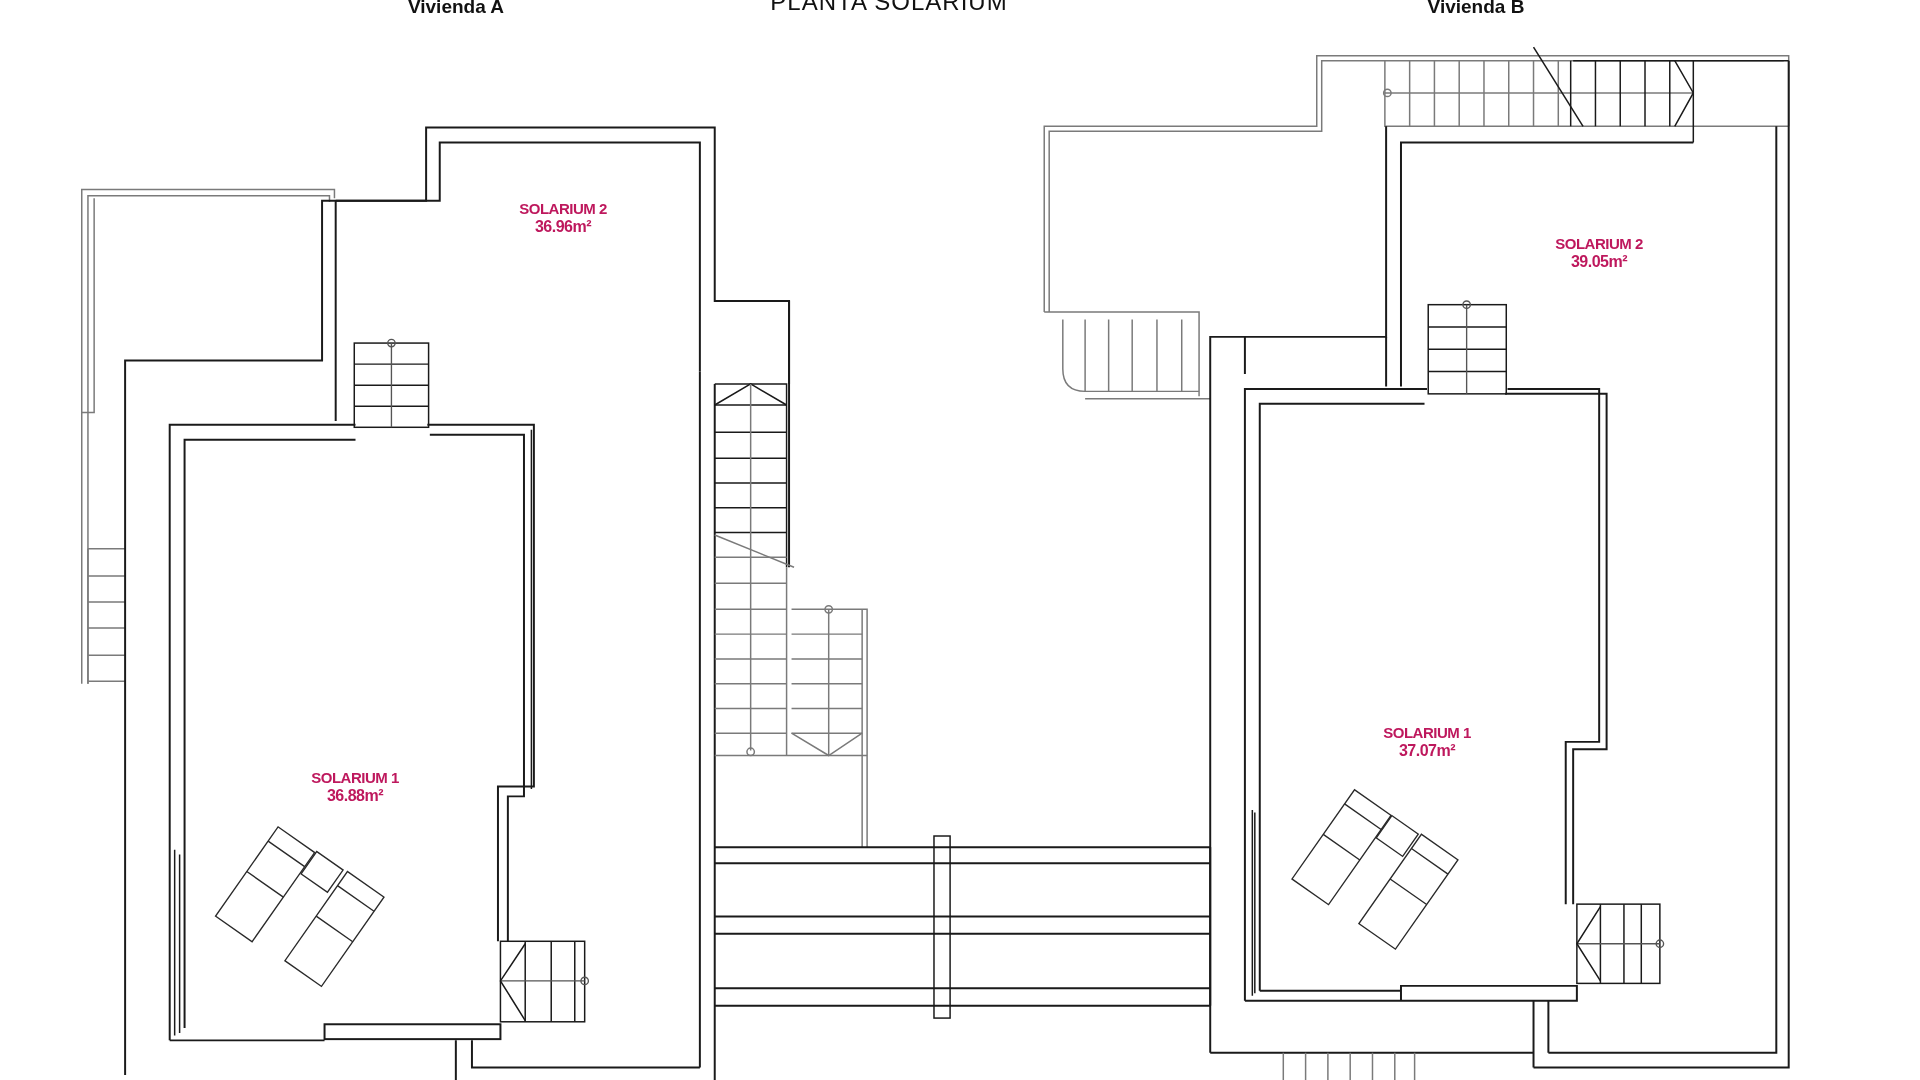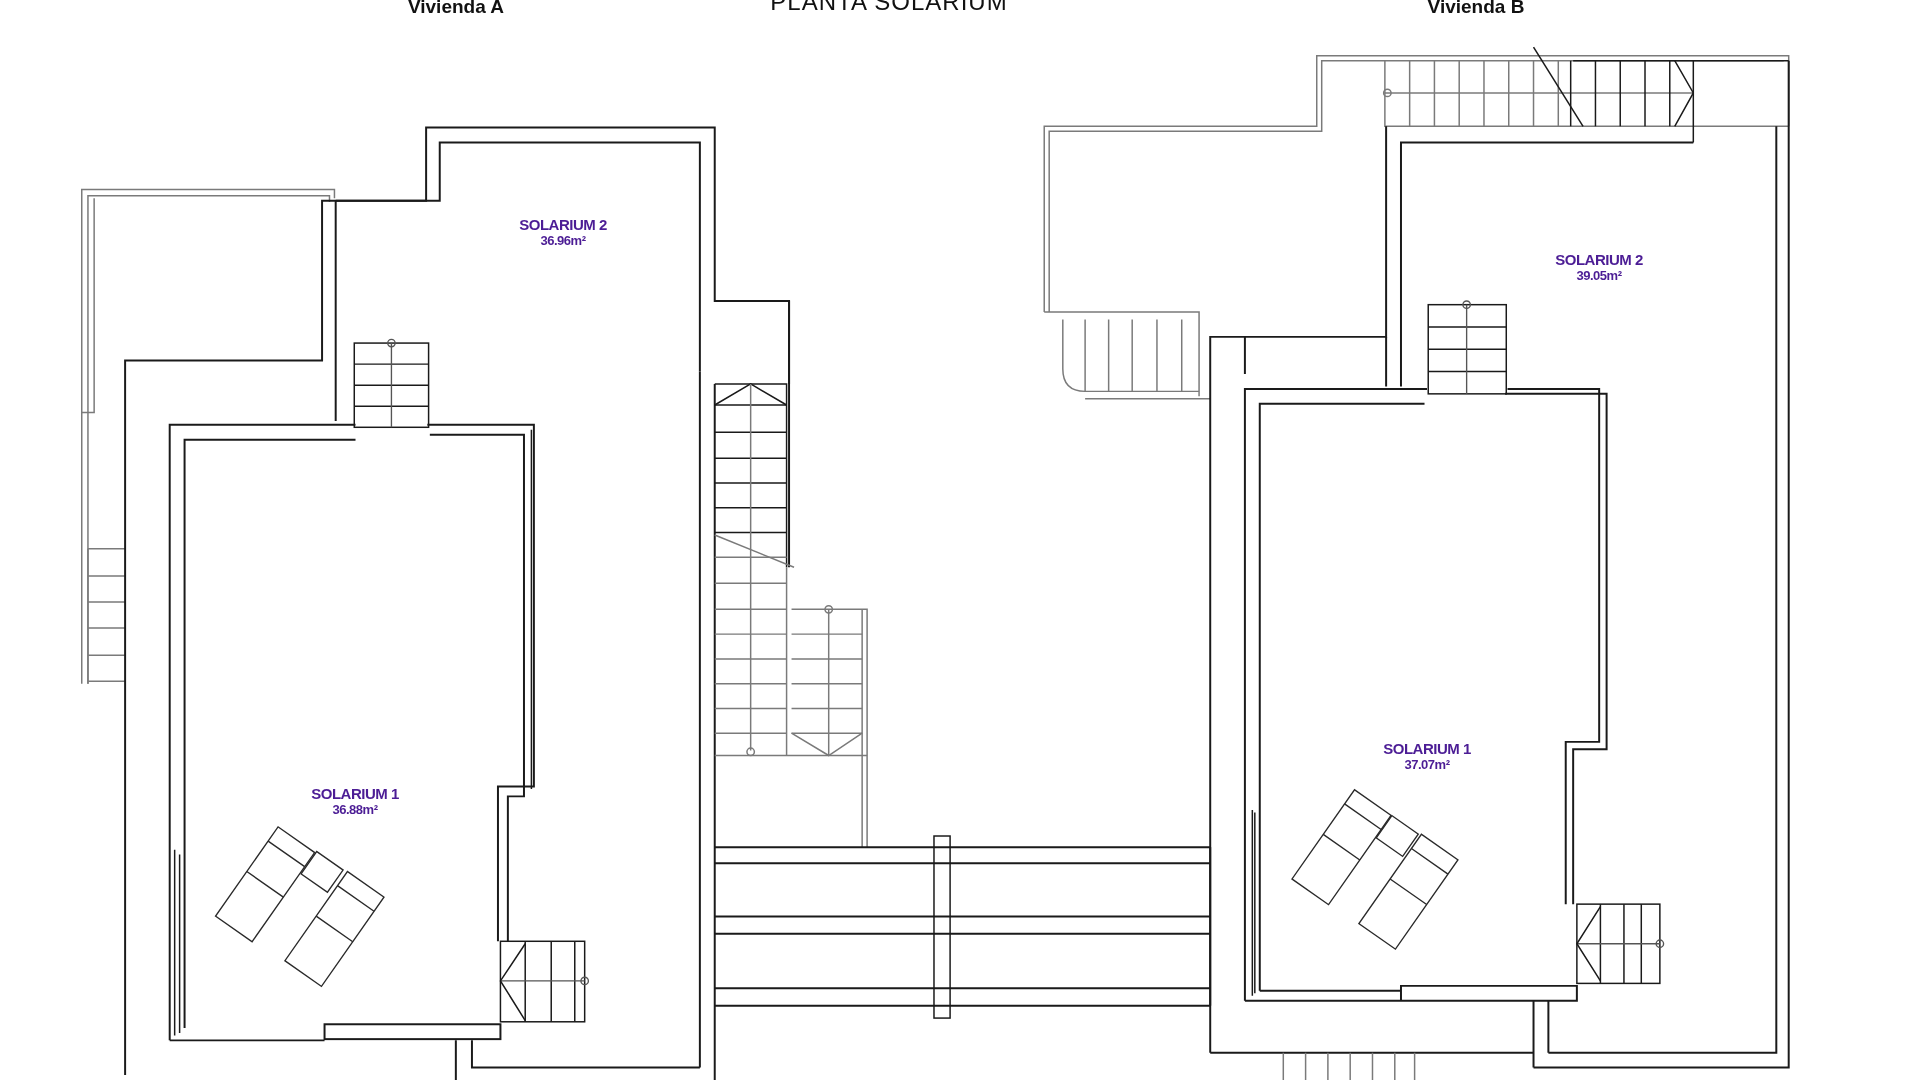--- a/index.html
+++ b/index.html
@@ -3,23 +3,23 @@
 <meta charset="utf-8">
 <style>
   html, body { margin: 0; padding: 0; background: #ffffff; }
   body { width: 1920px; height: 1080px; overflow: hidden; position: relative; font-family: "Liberation Sans", sans-serif; }
   #plan { position: absolute; left: 0; top: 0; width: 1920px; height: 1080px; }
   .wall { fill: none; stroke: #1a1a1a; stroke-width: 1.6; }
   .thin { fill: none; stroke: #1a1a1a; stroke-width: 1.2; }
   .grey { fill: none; stroke: #7a7a7a; stroke-width: 1.2; }
   .greyd { fill: none; stroke: #555; stroke-width: 1.1; }
   .furn { fill: none; stroke: #2a2a2a; stroke-width: 1.1; }
-  .lbl { position: absolute; font-family: "Liberation Sans", sans-serif; font-weight: bold; color: #4c1d95; text-align: center; white-space: nowrap; transform: translateX(-50%); line-height: 1.1; margin-top: 16px; }
+  .lbl { position: absolute; font-family: "Liberation Sans", sans-serif; font-weight: bold; color: #be185d; text-align: center; white-space: nowrap; transform: translateX(-50%); line-height: 1.1; }
   .room-name { font-size: 15px; letter-spacing: -0.5px; }
-  .room-area { font-size: 13px; letter-spacing: -0.5px; }
+  .room-area { font-size: 16px; letter-spacing: -0.5px; }
   .head { position: absolute; font-family: "Liberation Sans", sans-serif; color: #111; white-space: nowrap; transform: translateX(-50%); }
   .head-unit { font-size: 19px; font-weight: bold; top: -4px; }
   .head-plan { font-size: 24px; font-weight: normal; top: -12px; letter-spacing: 1px; }
 </style>
 </head>
 <body>
 
 <div class="head head-unit" style="left:456px;">Vivienda A</div>
 <div class="head head-plan" style="left:889px;">PLANTA SOLARIUM</div>
 <div class="head head-unit" style="left:1476px;">Vivienda B</div>

